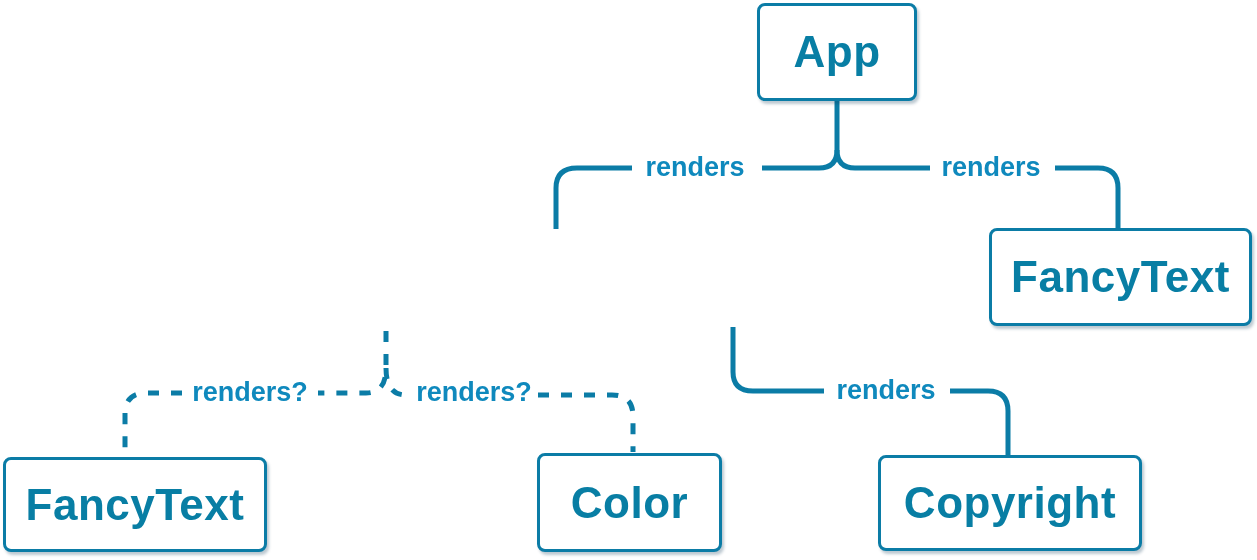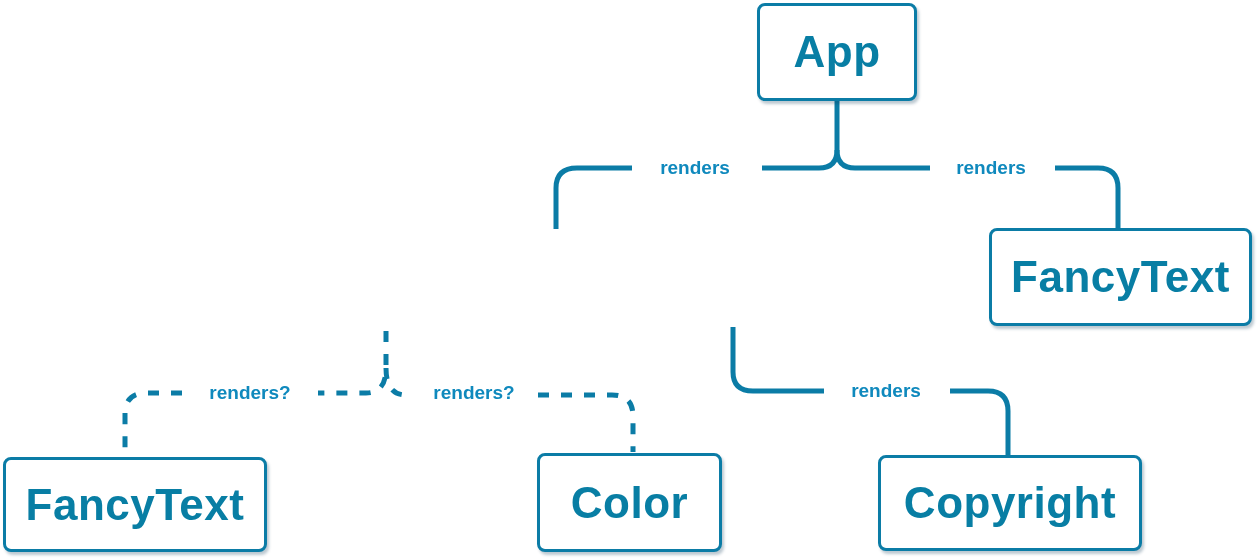--- a/index.html
+++ b/index.html
@@ -49,21 +49,21 @@
     font-size: 44px;
     font-weight: 700;
     letter-spacing: 0.5px;
     box-shadow: 2px 3px 3px rgba(17, 62, 88, 0.28);
     white-space: nowrap;
   }
   .edge-label {
     position: absolute;
     transform: translate(-50%, -50%);
     color: var(--edge-label);
-    font-size: 19px;
+    font-size: 27px;
     font-weight: bold;
     white-space: nowrap;
     line-height: 1;
   }
 </style>
 </head>
 <body>
 
 <div class="stage">
 

